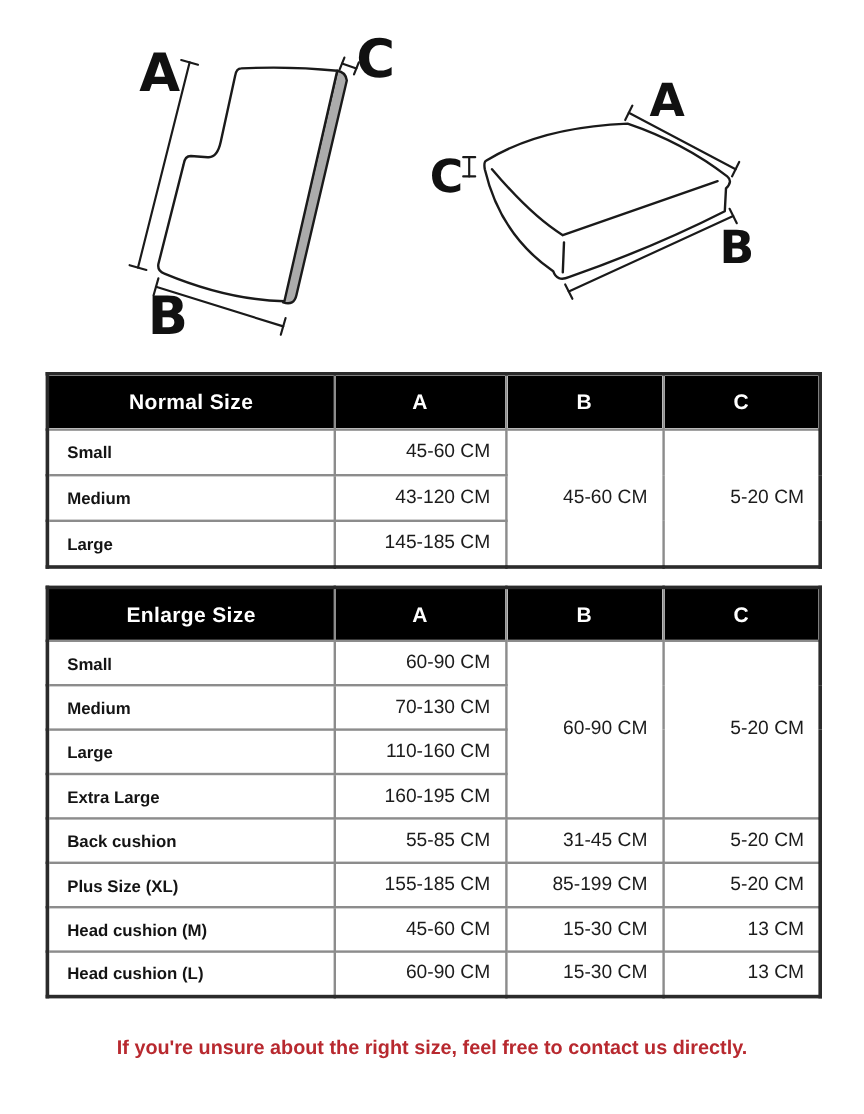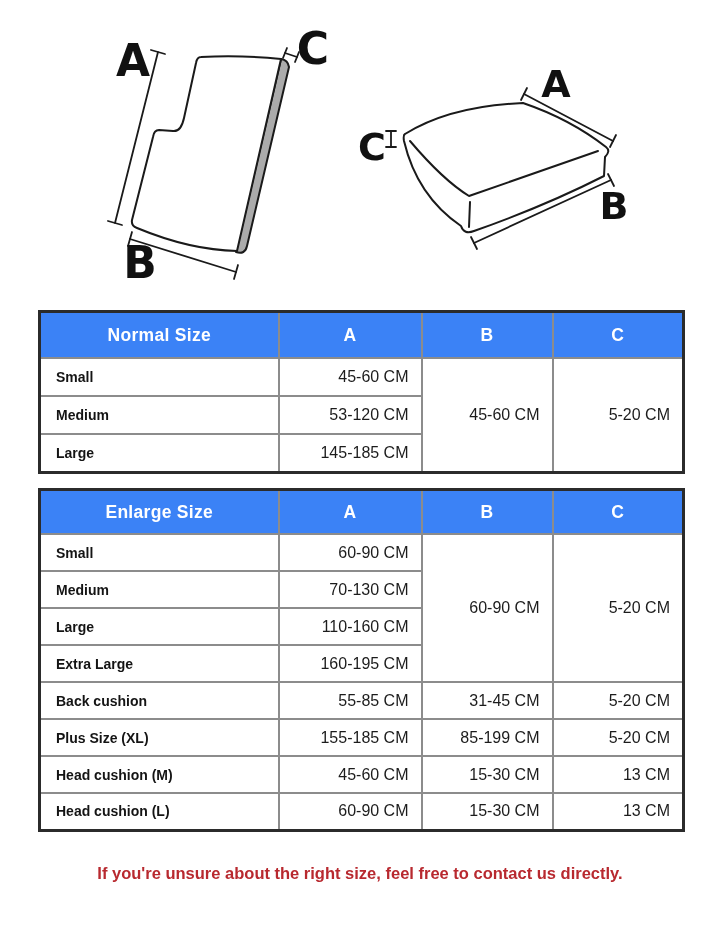--- a/index.html
+++ b/index.html
@@ -34,21 +34,21 @@
   #table-normal  { top: 310px; }
   #table-enlarge { top: 488px; }
 
   table.size-table th, table.size-table td {
     border: 2px solid #8c8c8c;
     vertical-align: middle;
     overflow: hidden;
     white-space: nowrap;
   }
   table.size-table th {
-    background: #3b82f6;
+    background: #000000;
     color: #ffffff;
     font-size: 17.5px;
     font-weight: bold;
     letter-spacing: 0.3px;
     text-align: center;
     height: 42px;
   }
   #table-enlarge th { height: 40px; }
 
   #table-normal  tbody tr { height: 38px; }
@@ -165,21 +165,21 @@
   </thead>
   <tbody>
     <tr>
       <td class="label">Small</td>
       <td class="val">45-60 CM</td>
       <td class="val" rowspan="3">45-60 CM</td>
       <td class="val" rowspan="3">5-20 CM</td>
     </tr>
     <tr>
       <td class="label">Medium</td>
-      <td class="val">53-120 CM</td>
+      <td class="val">43-120 CM</td>
     </tr>
     <tr>
       <td class="label">Large</td>
       <td class="val">145-185 CM</td>
     </tr>
   </tbody>
 </table>
 
 <table class="size-table" id="table-enlarge">
   <colgroup>

